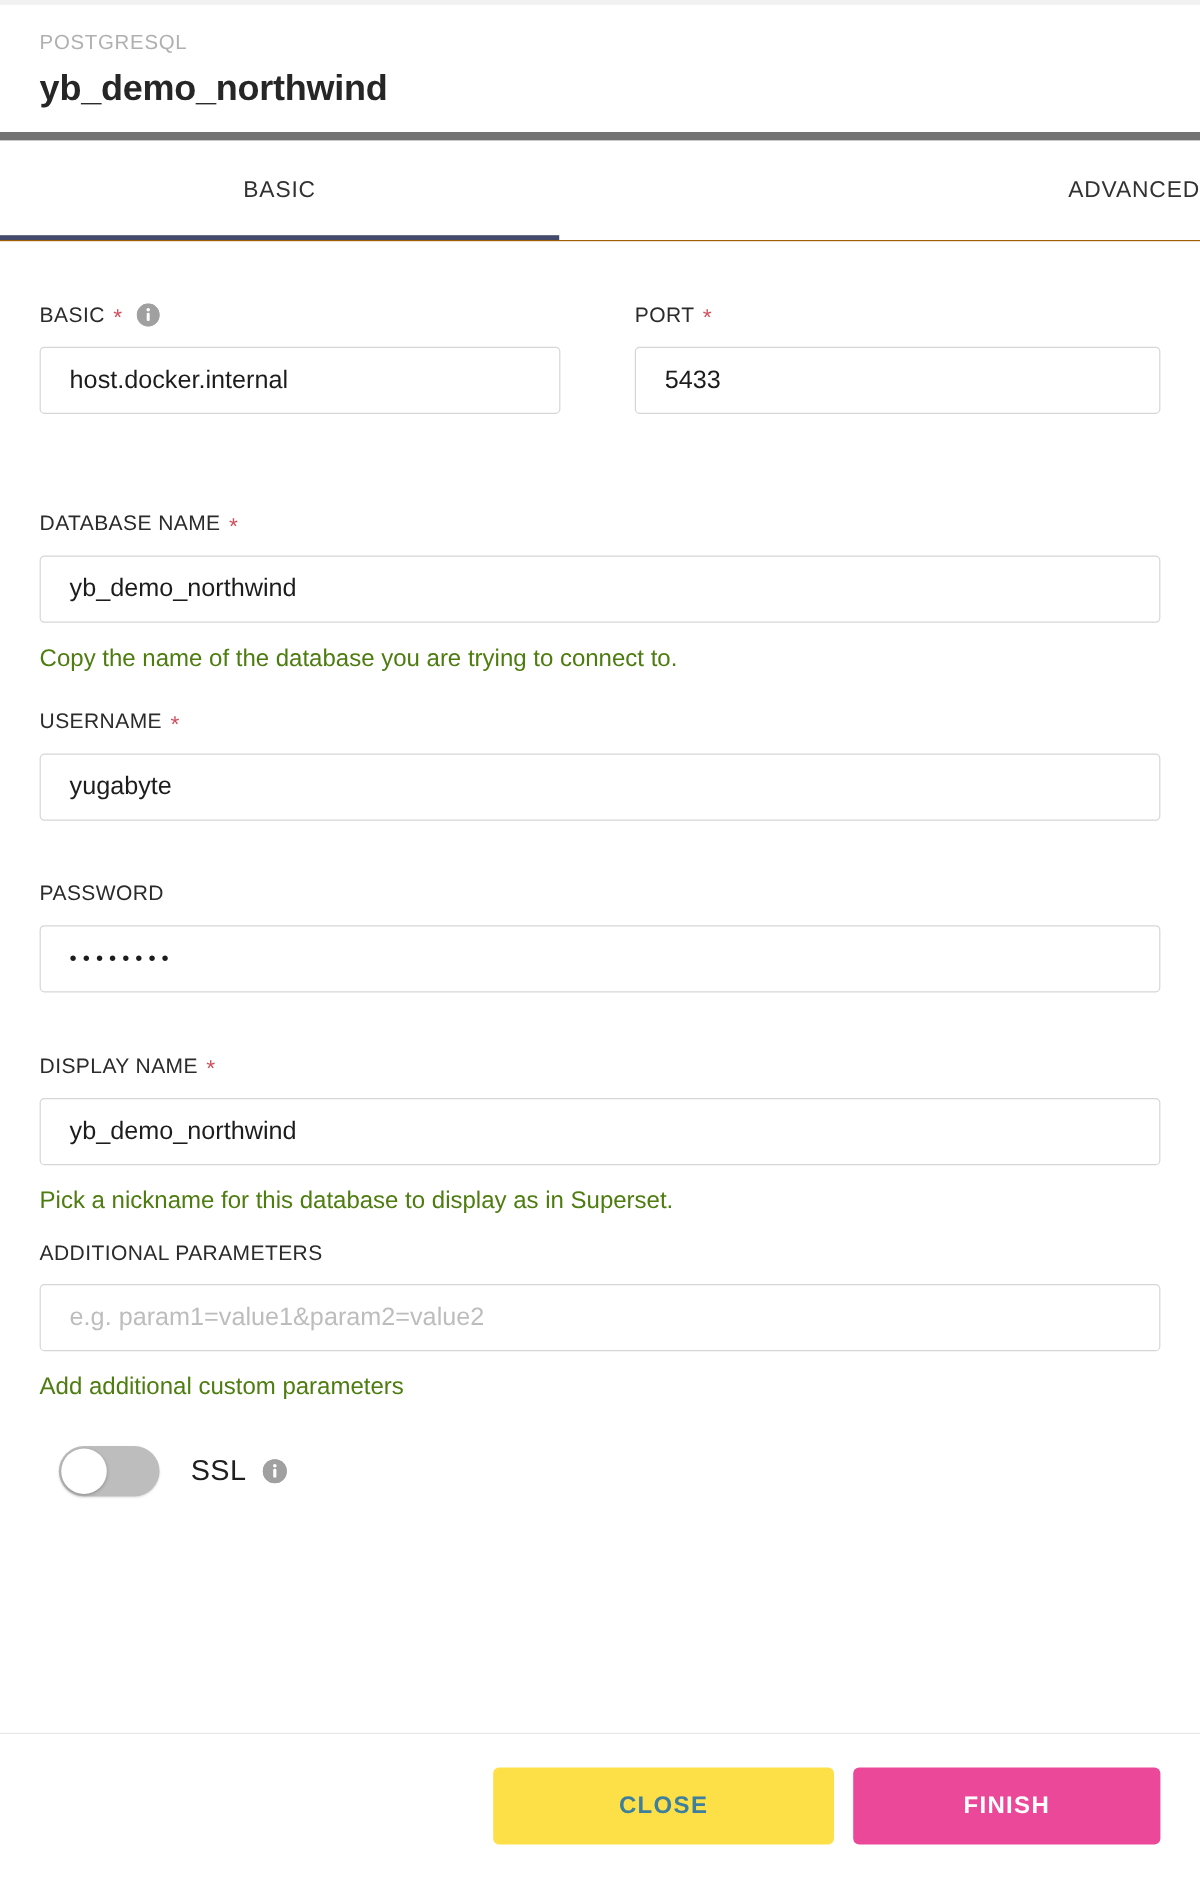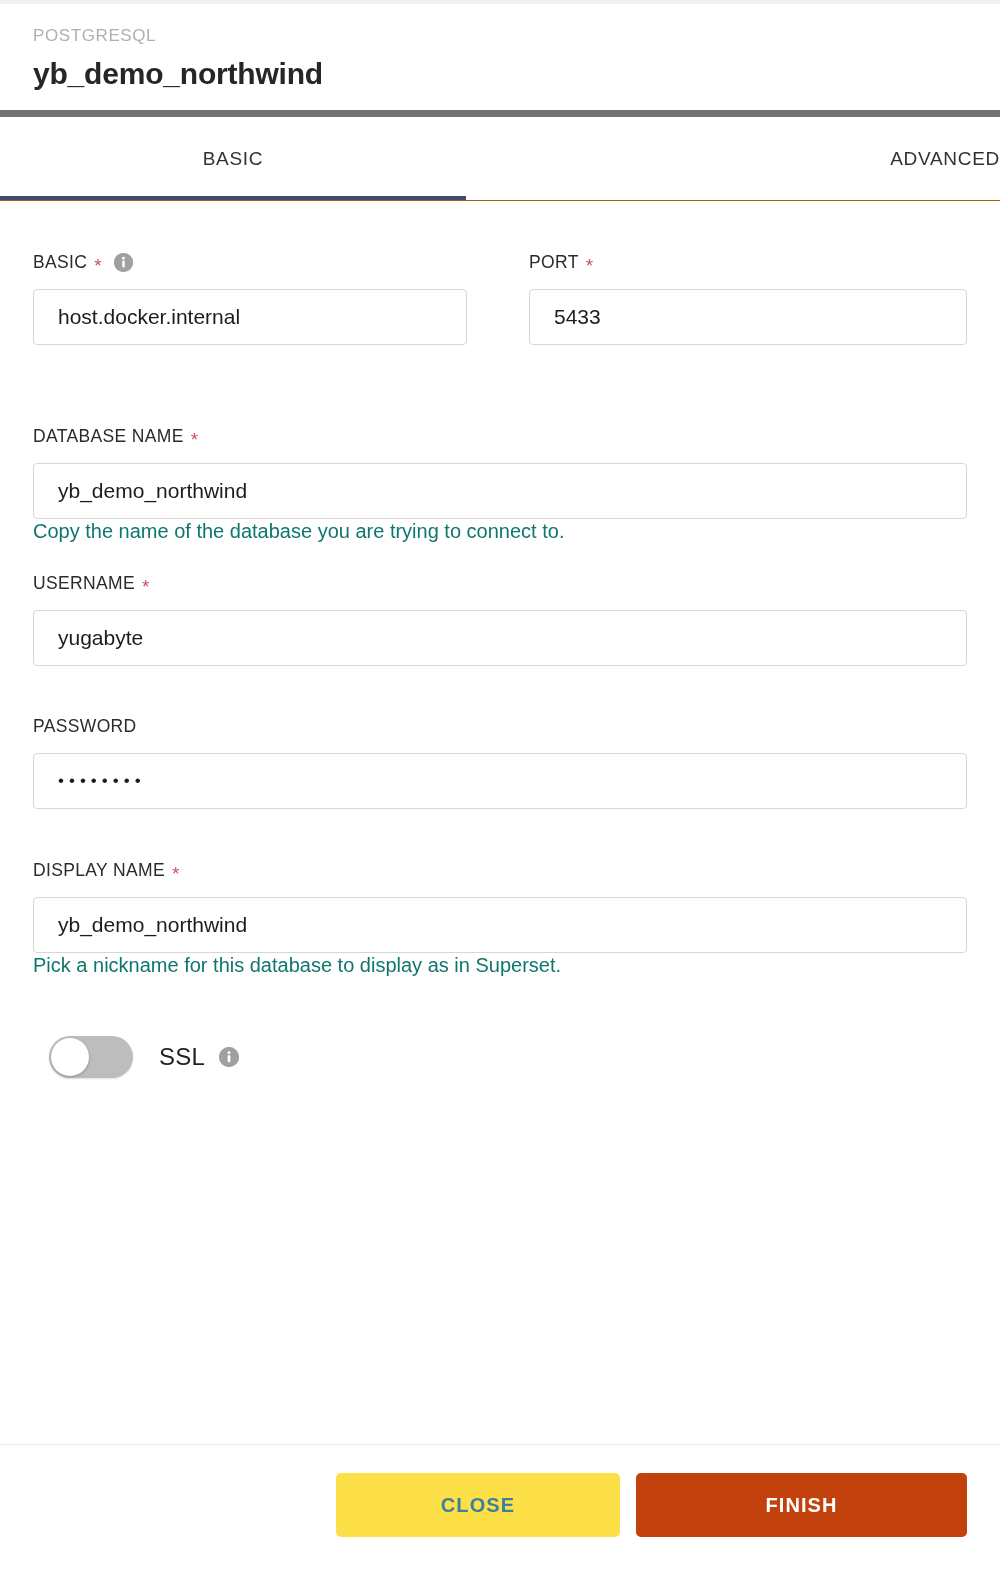--- a/index.html
+++ b/index.html
@@ -139,22 +139,23 @@
     font-family: "Liberation Sans", sans-serif;
     color: #1c1c1c;
     outline: none;
     display: flex;
     align-items: center;
   }
   .input::placeholder { color: #bdbdbd; }
   .input.placeholder-shown { color: #bdbdbd; }
 
   .helper {
+    margin-top: 18px;
     font-size: 20px;
-    color: #0f766e;
+    color: #4d7c0f;
     line-height: 1.25;
   }
 
   .spacer-lg { height: 52px; }
   .spacer-md { height: 30px; }
   .spacer-sm { height: 22px; }
 
   .dots {
     letter-spacing: 5px;
     font-size: 17px;
@@ -235,22 +236,22 @@
     display: flex;
     align-items: center;
     justify-content: center;
   }
   .btn-close {
     width: 284px;
     background: #fde047;
     color: #3d7f9c;
   }
   .btn-finish {
-    width: 331px;
-    background: #c2410c;
+    width: 256px;
+    background: #ec4899;
     color: #ffffff;
   }
 </style>
 </head>
 <body>
 
 <div class="top-strip"></div>
 
 <div class="modal-header">
   <div class="db-engine">POSTGRESQL</div>
@@ -333,20 +334,27 @@
     <div class="flabel">
       <span>DISPLAY NAME</span>
       <span class="req">*</span>
     </div>
     <div class="input">yb_demo_northwind</div>
     <div class="helper">Pick a nickname for this database to display as in Superset.</div>
   </div>
 
   <div class="spacer-sm"></div>
 
+  <div class="field full">
+    <div class="flabel">
+      <span>ADDITIONAL PARAMETERS</span>
+    </div>
+    <div class="input placeholder-shown">e.g. param1=value1&amp;param2=value2</div>
+    <div class="helper">Add additional custom parameters</div>
+  </div>
 
 </div>
 
 <div class="ssl-row">
   <div class="toggle">
     <div class="knob"></div>
   </div>
   <span class="ssl-label">SSL</span>
   <span class="info-icon">
     <svg width="20" height="20" viewBox="0 0 19 19" aria-hidden="true">

